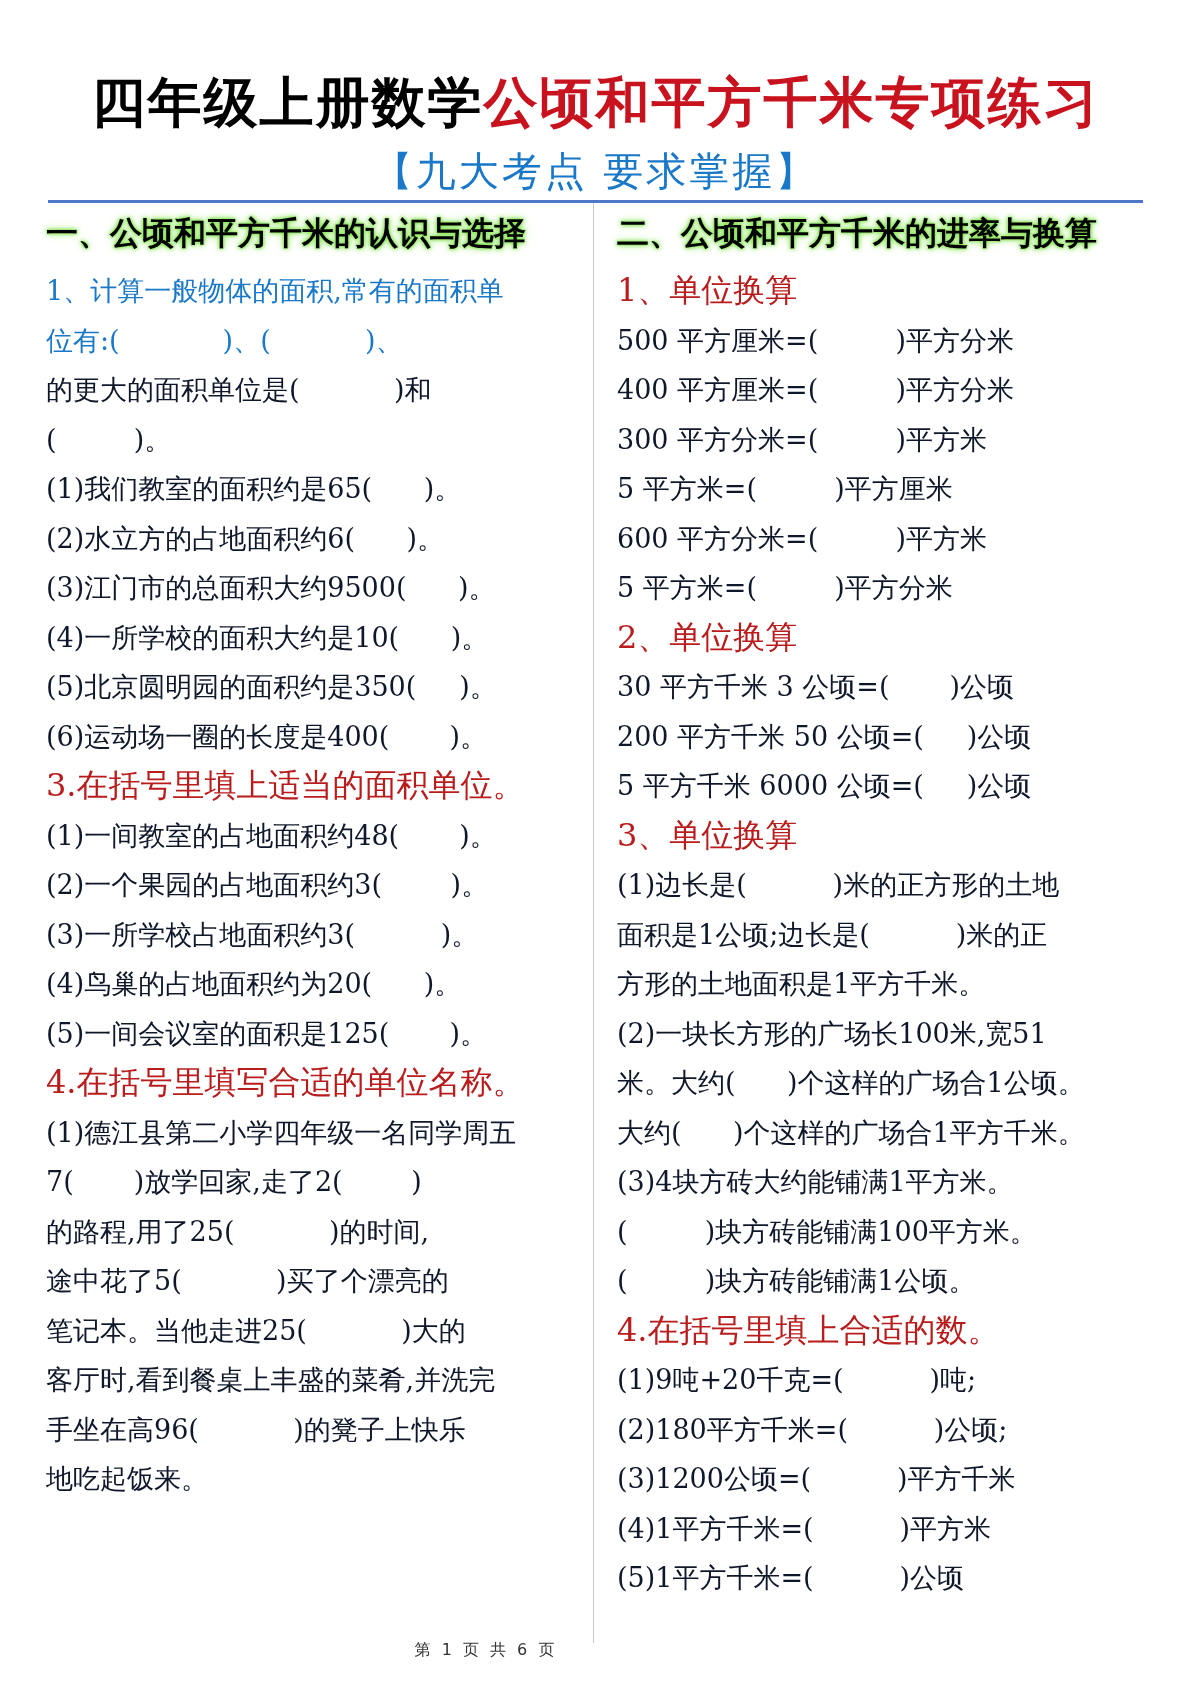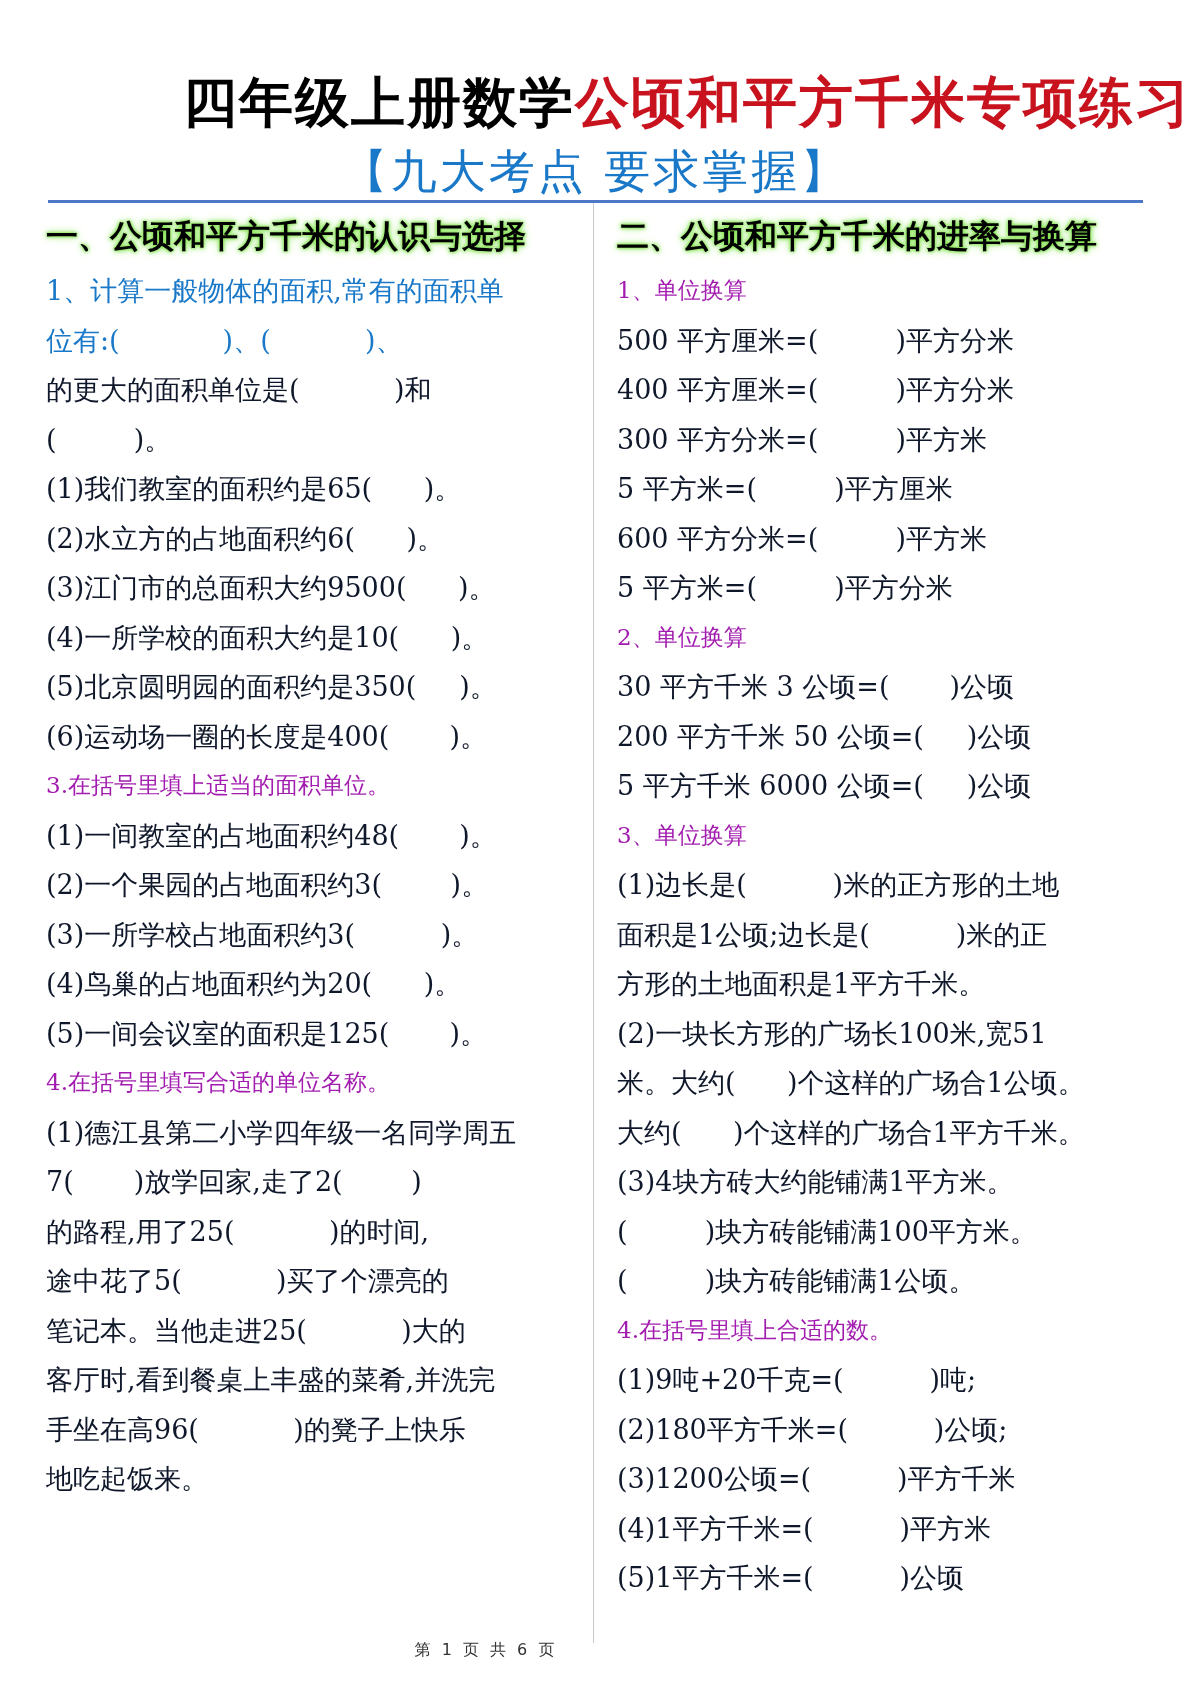--- a/index.html
+++ b/index.html
@@ -2,50 +2,50 @@
 <html><head>
 <meta charset="utf-8">
 <style>
   html, body { margin: 0; padding: 0; background: #ffffff; }
   body {
     width: 1191px; height: 1684px; position: relative; overflow: hidden;
     font-family: "DejaVu Serif", "Liberation Serif", serif;
     color: #111;
   }
   .title {
-    position: absolute; left: 0; top: 68px; width: 1191px; text-align: right;
+    position: absolute; left: 0; top: 68px; width: 1191px; text-align: center;
     font-family: "DejaVu Sans", sans-serif; font-weight: bold;
     font-size: 54px; letter-spacing: 2px; line-height: 70px;
   }
   .title .black { color: #000; }
   .title .red { color: #c8121e; }
   .subtitle {
     position: absolute; left: 0; top: 146px; width: 1191px; text-align: center;
     font-family: "DejaVu Serif", serif; color: #1a78c8;
-    font-size: 46px; line-height: 50px; letter-spacing: 3px;
+    font-size: 40px; line-height: 50px; letter-spacing: 3px;
   }
   .rule {
     position: absolute; left: 48px; top: 200px; width: 1095px; height: 3px;
     background: #4d78c8;
   }
   .divider {
     position: absolute; left: 593px; top: 203px; width: 1px; height: 1440px;
     background: #c9c9c9;
   }
   .col { position: absolute; top: 206px; }
   .col.left { left: 46px; width: 540px; }
   .col.right { left: 617px; width: 560px; }
   .sec-head {
-    font-family: Liberation Serif, serif; font-weight: bold;
+    font-family: Liberation Mono, monospace; font-weight: bold;
     font-size: 32px; line-height: 60px; color: #000;
     text-shadow: 0 0 4px #7ee04a, 0 0 8px #9be86c, 0 0 3px #7ee04a;
     white-space: nowrap;
   }
   .q-head {
-    color: #a21caf; font-size: 23px; line-height: 49.5px; white-space: nowrap;
+    color: #b91c1c; font-size: 32px; line-height: 49.5px; white-space: nowrap;
   }
   .line {
     font-size: 27px; line-height: 49.5px; white-space: pre; color: #0f172a;
   }
   .line.blue { color: #1a78c8; }
   .footer {
     position: absolute; left: 0; top: 1640px; width: 969px; text-align: center;
     font-family: "DejaVu Sans", sans-serif; font-size: 16px; color: #333;
     word-spacing: 6px;
   }

